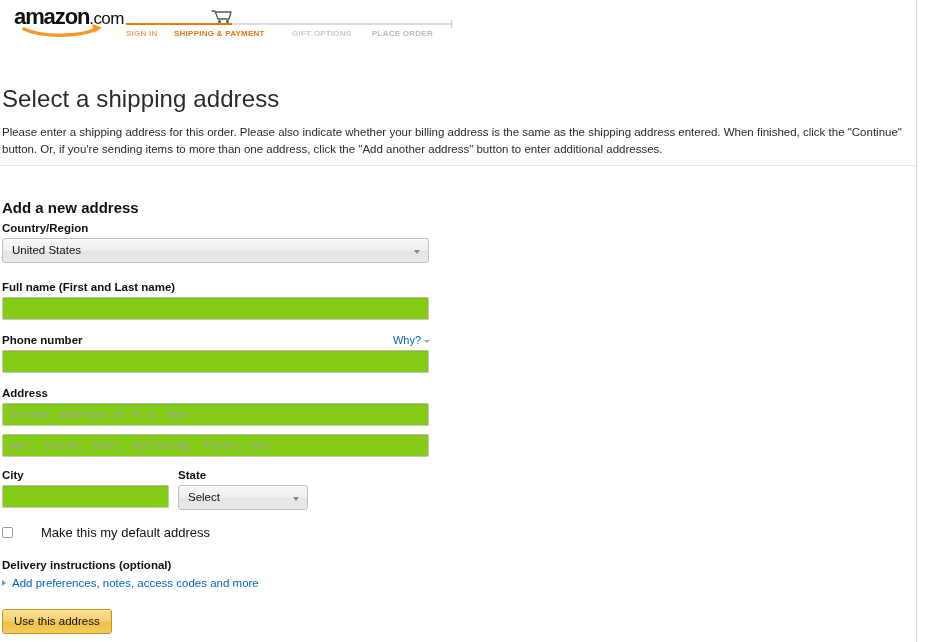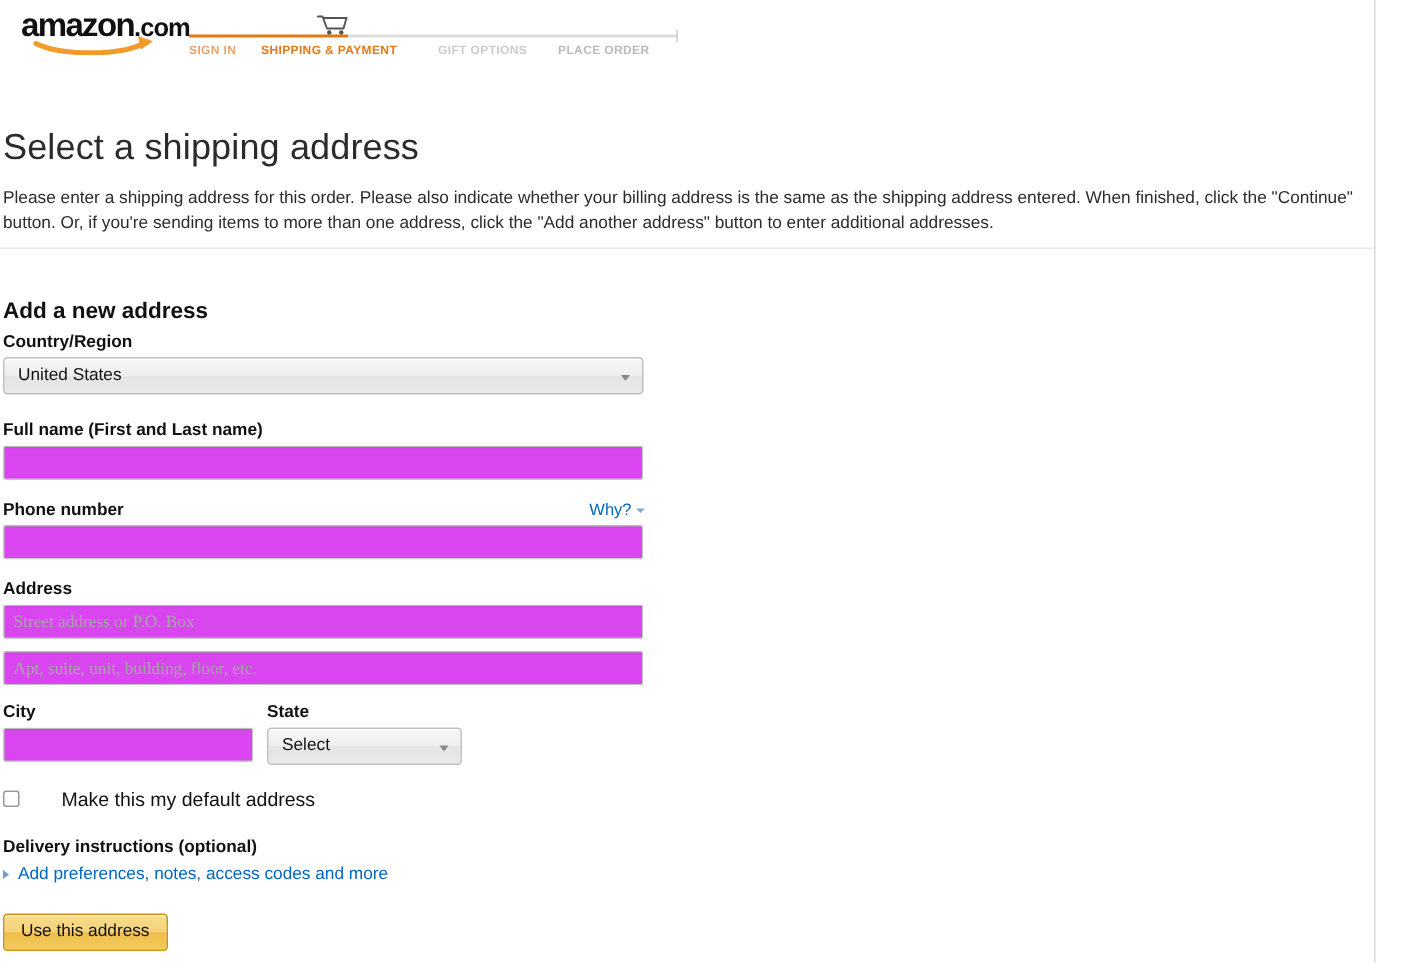--- a/index.html
+++ b/index.html
@@ -45,21 +45,21 @@
     font-family: "Liberation Sans", sans-serif;
     font-size: 22px;
     font-weight: bold;
     letter-spacing: -1.1px;
     color: #111111;
     line-height: 22px;
     white-space: nowrap;
   }
   .logo-word .dotcom {
     font-size: 17px;
-    font-weight: bold;
+    font-weight: normal;
     letter-spacing: -0.6px;
   }
   .logo-swoosh {
     position: absolute;
     left: 8px;
     top: 17px;
     width: 84px;
     height: 14px;
     overflow: hidden;
   }
@@ -189,22 +189,22 @@
 
   
   .txt {
     display: block;
     box-sizing: border-box;
     width: 427px;
     height: 23px;
     border: 1px solid #c6c6c6;
     border-top-color: #b9b9b9;
     border-radius: 2px;
-    background: #d946ef;
-    font-family: Liberation Serif, serif;
+    background: #84cc16;
+    font-family: Liberation Mono, monospace;
     font-size: 11.5px;
     color: #111111;
     padding: 0 6px;
     outline: none;
     box-shadow: inset 0 1px 1px rgba(0,0,0,0.045);
   }
   .txt::placeholder { color: #a6a6a6; }
 
   
   .sel {

